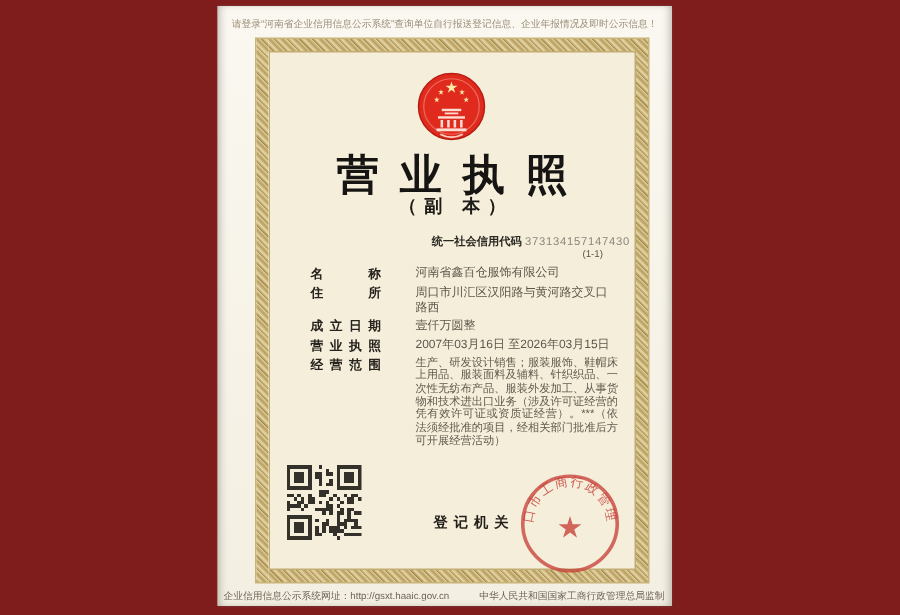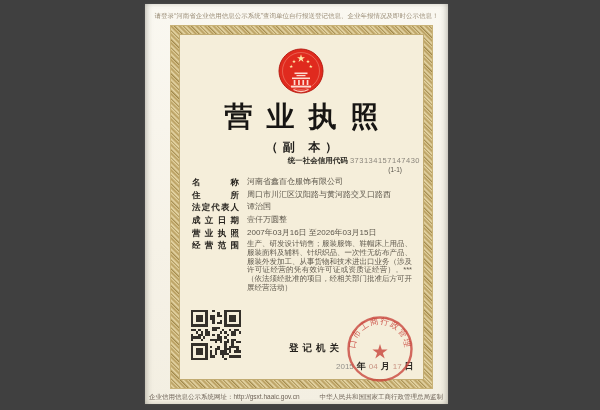--- a/index.html
+++ b/index.html
@@ -1,16 +1,16 @@
 <!DOCTYPE html>
 <html><head>
 <meta charset="utf-8">
 <style>
   html,body{margin:0;padding:0;}
-  .canvas{position:relative;width:600px;height:410px;background:#404040;overflow:hidden;
+  .canvas{position:relative;width:600px;height:410px;background:#7f1d1d;overflow:hidden;
           font-family:"Liberation Sans",sans-serif;}
   
   .photo{position:absolute;left:145px;top:4px;width:303px;height:400px;
          background:linear-gradient(180deg,#faf8f1 0%,#f6f2e7 60%,#f3efe2 100%);
          box-shadow:inset 4px 0 6px -3px rgba(120,118,110,.55),
                     inset -4px 0 6px -3px rgba(120,118,110,.55),
                     0 0 2px rgba(120,120,120,.35);}
   .stain{position:absolute;border-radius:50%;pointer-events:none;}
   .stain.s1{left:246px;top:96px;width:34px;height:44px;
             background:radial-gradient(ellipse at center,rgba(205,175,110,.28),rgba(205,175,110,0) 70%);}
@@ -22,31 +22,31 @@
   .frame{position:absolute;left:26px;top:22px;width:261px;height:362px;box-sizing:border-box;
          border:8px solid transparent;
          border-image:repeating-linear-gradient(45deg,#a08748 0,#e8d8a8 2px,#b79d5e 4px,#e3d2a0 6px) 8;
          background:#f5eeda;
          box-shadow:inset 0 0 0 1px #c2ac72,0 0 0 1px #c9b378;}
   .top-note{position:absolute;top:8px;left:0;right:0;text-align:center;
             font-size:6.5px;color:#9a8d77;white-space:nowrap;}
   .emblem{position:absolute;left:133px;top:44px;width:46px;height:46px;}
   .title{position:absolute;top:94px;left:26px;width:261px;text-align:center;
          font-size:28px;font-weight:bold;color:#171513;letter-spacing:14px;text-indent:14px;white-space:nowrap;}
-  .subtitle{position:absolute;top:135px;left:26px;width:261px;text-align:center;
+  .subtitle{position:absolute;top:125px;left:26px;width:261px;text-align:center;
             font-size:12px;font-weight:bold;letter-spacing:5px;text-indent:5px;color:#1d1b18;}
   .code-line{position:absolute;top:152px;right:28px;font-size:7.5px;color:#2a2822;white-space:nowrap;}
   .code-line .lbl{font-weight:bold;margin-left:48px;}
   .code-line .val{color:#8b867c;letter-spacing:.5px;}
   .page-no{position:absolute;top:162px;right:46px;font-size:6.5px;color:#57534a;}
   .fields{position:absolute;top:173px;left:47px;width:220px;}
   .frow{display:flex;gap:8px;margin-bottom:2px;align-items:flex-start;}
   .flabel{flex:0 0 47px;font-weight:bold;font-size:8.5px;color:#26231e;
-          text-align:justify;text-align-last:justify;line-height:1.25;}
-  .fvalue{font-size:8px;color:#5c564b;line-height:1.3;}
+          text-align:justify;text-align-last:justify;line-height:1.25;margin-left:15px;}
+  .fvalue{font-size:8px;color:#5c564b;line-height:1.3;margin-left:15px;}
   .frow.scope .fvalue{width:174px;font-size:7.5px;line-height:1.16;text-align:justify;color:#615b4f;}
   .qr{position:absolute;left:46px;top:306px;width:50px;height:50px;}
   .registrar{position:absolute;left:144px;top:338px;font-size:9.5px;font-weight:bold;
              letter-spacing:4px;color:#221f1a;white-space:nowrap;}
   .date-line{position:absolute;top:356px;left:191px;font-size:9px;color:#2b2823;white-space:nowrap;}
   .date-line .num{color:#92908a;font-size:8px;}
   .date-line .faint{color:rgba(175,95,80,.65);font-size:8px;}
   .date-line .unit{font-weight:bold;margin:0 3px;color:#2b2823;}
   .seal{position:absolute;left:200px;top:310px;width:70px;height:70px;}
   .footer{position:absolute;left:4px;right:5px;top:389px;display:flex;justify-content:space-between;
@@ -100,24 +100,20 @@
     <div class="page-no">(1-1)</div>
 
     <div class="fields">
         <div class="frow">
           <span class="flabel">名称</span>
           <span class="fvalue">河南省鑫百仓服饰有限公司</span>
         </div>
         <div class="frow">
           <span class="flabel">住所</span>
           <span class="fvalue">周口市川汇区汉阳路与黄河路交叉口路西</span>
-        </div>
-        <div class="frow">
-          <span class="flabel">法定代表人</span>
-          <span class="fvalue">谭治国</span>
         </div>
         <div class="frow">
           <span class="flabel">成立日期</span>
           <span class="fvalue">壹仟万圆整</span>
         </div>
         <div class="frow">
           <span class="flabel">营业执照</span>
           <span class="fvalue">2007年03月16日 至2026年03月15日</span>
         </div>
         <div class="frow scope">
@@ -242,23 +238,20 @@
         <rect x="14" y="0" width="7" height="7" fill="#34302a"></rect>
         <rect x="15" y="1" width="5" height="5" fill="#f5eeda"></rect>
         <rect x="16" y="2" width="3" height="3" fill="#34302a"></rect>
         <rect x="0" y="14" width="7" height="7" fill="#34302a"></rect>
         <rect x="1" y="15" width="5" height="5" fill="#f5eeda"></rect>
         <rect x="2" y="16" width="3" height="3" fill="#34302a"></rect>
       </svg>
 
     <div class="registrar">登记机关</div>
 
-    <div class="date-line">
-      <span class="num">2015</span><span class="unit">年</span><span class="faint">04</span><span class="unit">月</span><span class="faint">17</span><span class="unit">日</span>
-    </div>
 
     <svg class="seal" viewBox="0 0 70 70">
       <circle cx="35" cy="35" r="31.5" fill="none" stroke="#c8423a" stroke-width="2.4" opacity="0.78"></circle>
       <path id="sealArc" d="M 10 35 A 25 25 0 0 1 60 35" fill="none"></path>
       <text font-size="8.5" fill="#c8423a" opacity="0.85" letter-spacing="1.2" font-family="Liberation Sans, sans-serif">
         <textPath href="#sealArc" startOffset="50%" text-anchor="middle">周口市工商行政管理局</textPath>
       </text>
       <polygon opacity="0.8" fill="#c8423a" points="35,30 36.76,35.57 42.6,35.53 37.85,38.93 39.7,44.47 35,41 30.3,44.47 32.15,38.93 27.4,35.53 33.24,35.57"></polygon>
     </svg>
 

